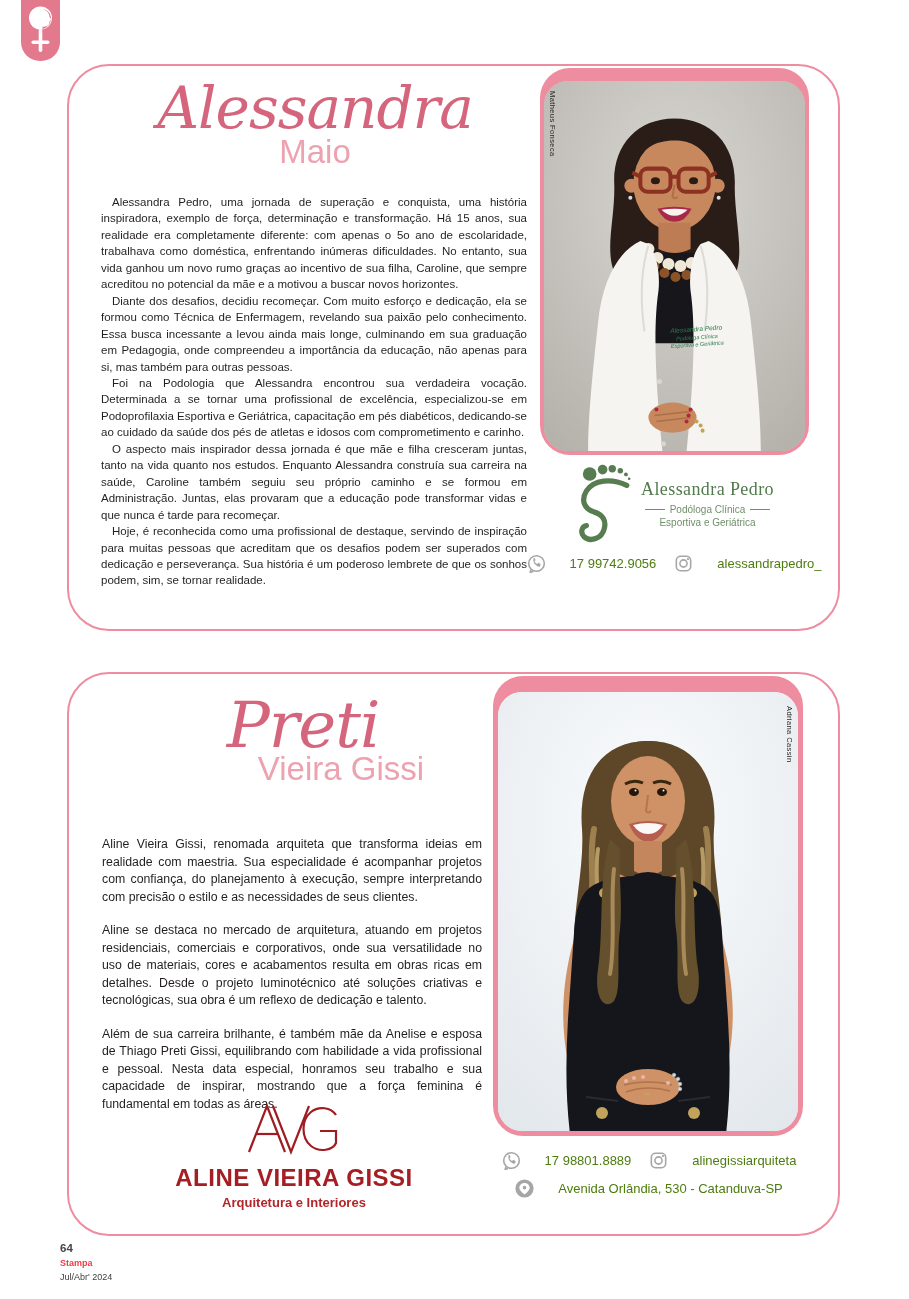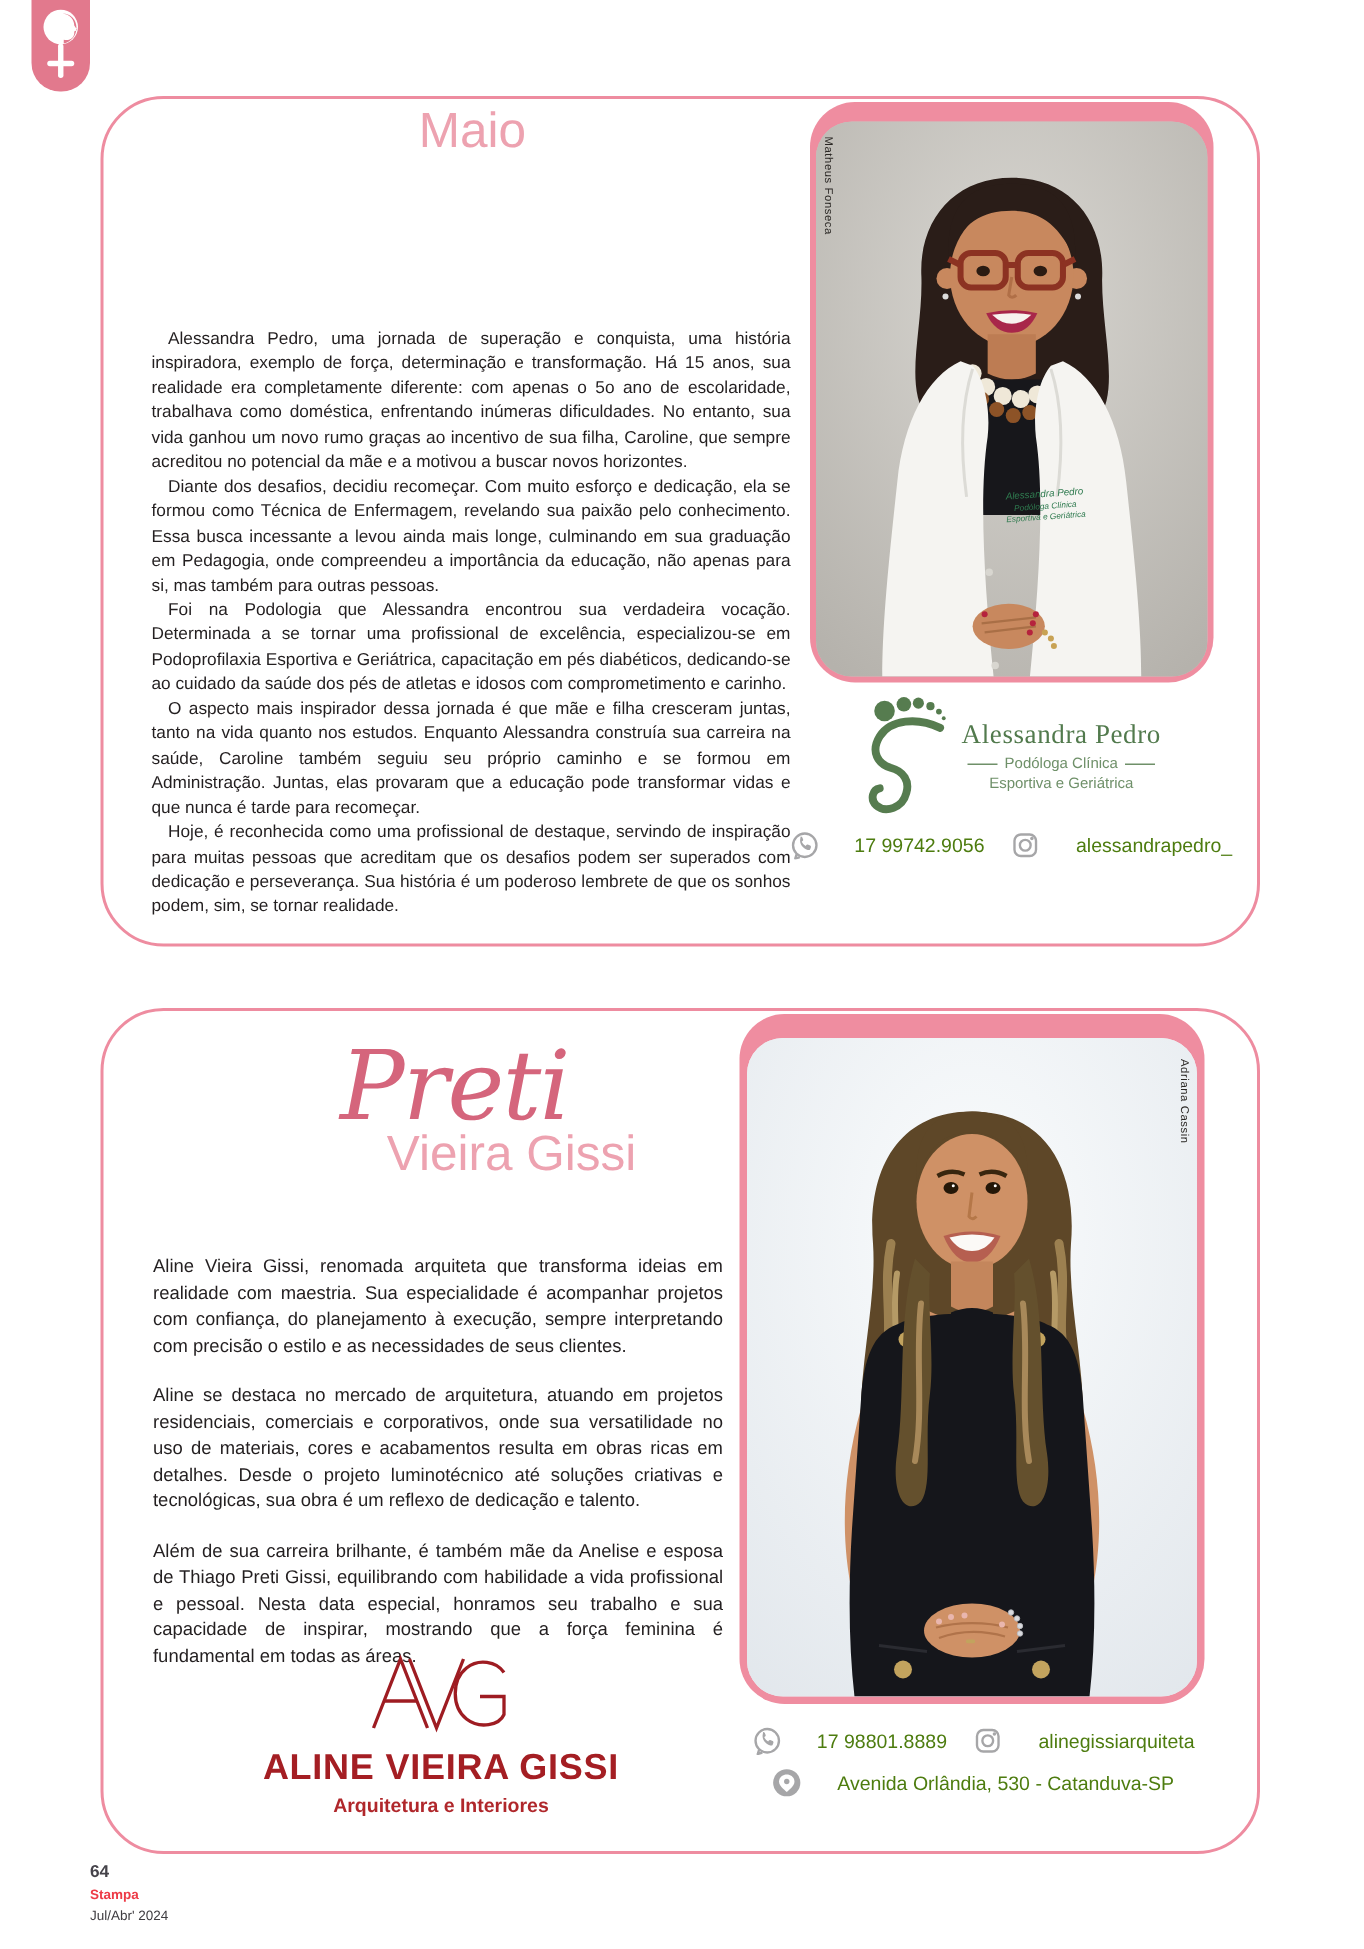--- a/index.html
+++ b/index.html
@@ -19,21 +19,21 @@
   #card1 .title-block{left:22px;top:10px;width:448px;}
   #card2 .title-block{left:28px;top:16px;width:412px;}
   .script-name{font-family:"DejaVu Serif", serif;font-style:italic;color:#d5657c;letter-spacing:-1px;}
   #card1 .script-name{font-size:58px;line-height:1.12;}
   #card2 .script-name{font-size:64px;line-height:1.12;}
   .sub-name{color:#eda2b0;font-weight:normal;}
   #card1 .sub-name{font-size:33px;margin-top:-8px;}
   #card2 .sub-name{font-size:33px;margin-top:-12px;transform:translateX(38px);}
 
   .body-text{position:absolute;text-align:justify;color:#231f20;}
-  #card1 .body-text{left:32px;top:152px;width:426px;font-size:11.5px;line-height:16.45px;}
+  #card1 .body-text{left:32px;top:128px;width:426px;font-size:11.5px;line-height:16.45px;}
   #card1 .body-text p{margin:0;text-indent:11px;}
   #card2 .body-text{left:33px;top:162px;width:380px;font-size:12.3px;line-height:17.5px;}
   #card2 .body-text p{margin:0 0 16px 0;}
 
   
   .photo-frame{position:absolute;background:#ef8da0;}
   #card1 .photo-frame{left:471px;top:2px;width:269px;height:387px;border-radius:30px;}
   #card2 .photo-frame{left:424px;top:2px;width:310px;height:460px;border-radius:30px;}
   .photo-inner{position:absolute;overflow:hidden;}
   #card1 .photo-inner{left:4px;right:4px;top:13px;bottom:4px;border-radius:24px;background:#c9c6c0;}
@@ -82,20 +82,21 @@
       <circle cx="19.5" cy="18" r="11.5" fill="#ffffff"></circle>
       <path d="M20.5,9 C25.5,9.5 28.5,13 28.5,17 L30.5,20 L28.5,21 C29,25 25.5,27.5 21.5,26.5 L21.5,29 C26.5,28 30,23.5 30,18.5 C30,13 26,9 20.5,9 Z" fill="#e2798d"></path>
       <rect x="17.7" y="29" width="3.6" height="23" rx="1.8" fill="#ffffff"></rect>
       <rect x="10.5" y="40.5" width="18" height="3.6" rx="1.8" fill="#ffffff"></rect>
     </svg>
   </div>
 
   <div class="card" id="card1">
 
     <div class="title-block">
+      <div class="script-name">Alessandra</div>
       <div class="sub-name">Maio</div>
     </div>
 
     <div class="body-text">
       <p>Alessandra Pedro, uma jornada de superação e conquista, uma história inspiradora, exemplo de força, determinação e transformação. Há 15 anos, sua realidade era completamente diferente: com apenas o 5o ano de escolaridade, trabalhava como doméstica, enfrentando inúmeras dificuldades. No entanto, sua vida ganhou um novo rumo graças ao incentivo de sua filha, Caroline, que sempre acreditou no potencial da mãe e a motivou a buscar novos horizontes.</p>
       <p>Diante dos desafios, decidiu recomeçar. Com muito esforço e dedicação, ela se formou como Técnica de Enfermagem, revelando sua paixão pelo conhecimento. Essa busca incessante a levou ainda mais longe, culminando em sua graduação em Pedagogia, onde compreendeu a importância da educação, não apenas para si, mas também para outras pessoas.</p>
       <p>Foi na Podologia que Alessandra encontrou sua verdadeira vocação. Determinada a se tornar uma profissional de excelência, especializou-se em Podoprofilaxia Esportiva e Geriátrica, capacitação em pés diabéticos, dedicando-se ao cuidado da saúde dos pés de atletas e idosos com comprometimento e carinho.</p>
       <p>O aspecto mais inspirador dessa jornada é que mãe e filha cresceram juntas, tanto na vida quanto nos estudos. Enquanto Alessandra construía sua carreira na saúde, Caroline também seguiu seu próprio caminho e se formou em Administração. Juntas, elas provaram que a educação pode transformar vidas e que nunca é tarde para recomeçar.</p>
       <p>Hoje, é reconhecida como uma profissional de destaque, servindo de inspiração para muitas pessoas que acreditam que os desafios podem ser superados com dedicação e perseverança. Sua história é um poderoso lembrete de que os sonhos podem, sim, se tornar realidade.</p>
     </div>

